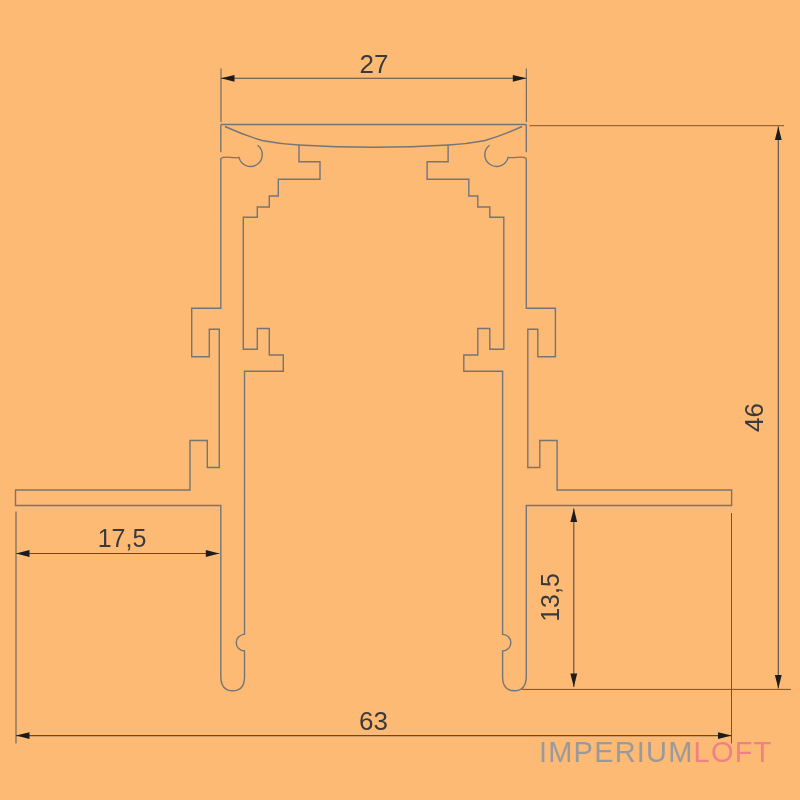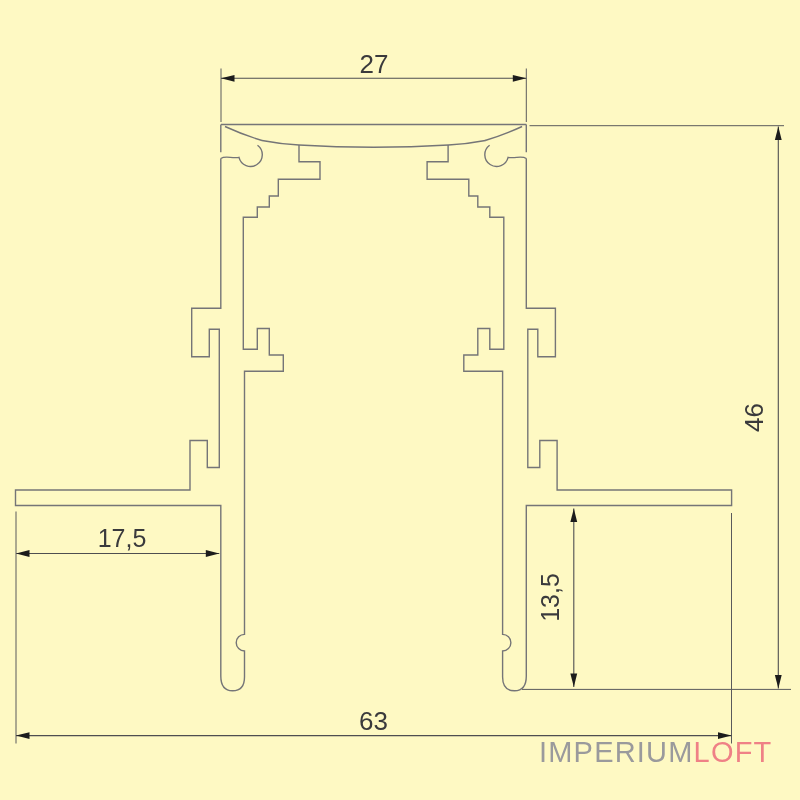--- a/index.html
+++ b/index.html
@@ -7,21 +7,21 @@
     padding: 0;
     background: #ffffff;
     width: 800px;
     height: 800px;
     overflow: hidden;
     font-family: "Liberation Sans", sans-serif;
   }
   .drawing-wrap {
     width: 800px;
     height: 800px;
-    background: #fef9c3;
+    background: #fdba74;
   }
   svg { display: block; }
   .profile {
     fill: none;
     stroke: #757577;
     stroke-width: 1.4;
     stroke-linejoin: miter;
     stroke-linecap: butt;
   }
   .dimline {

